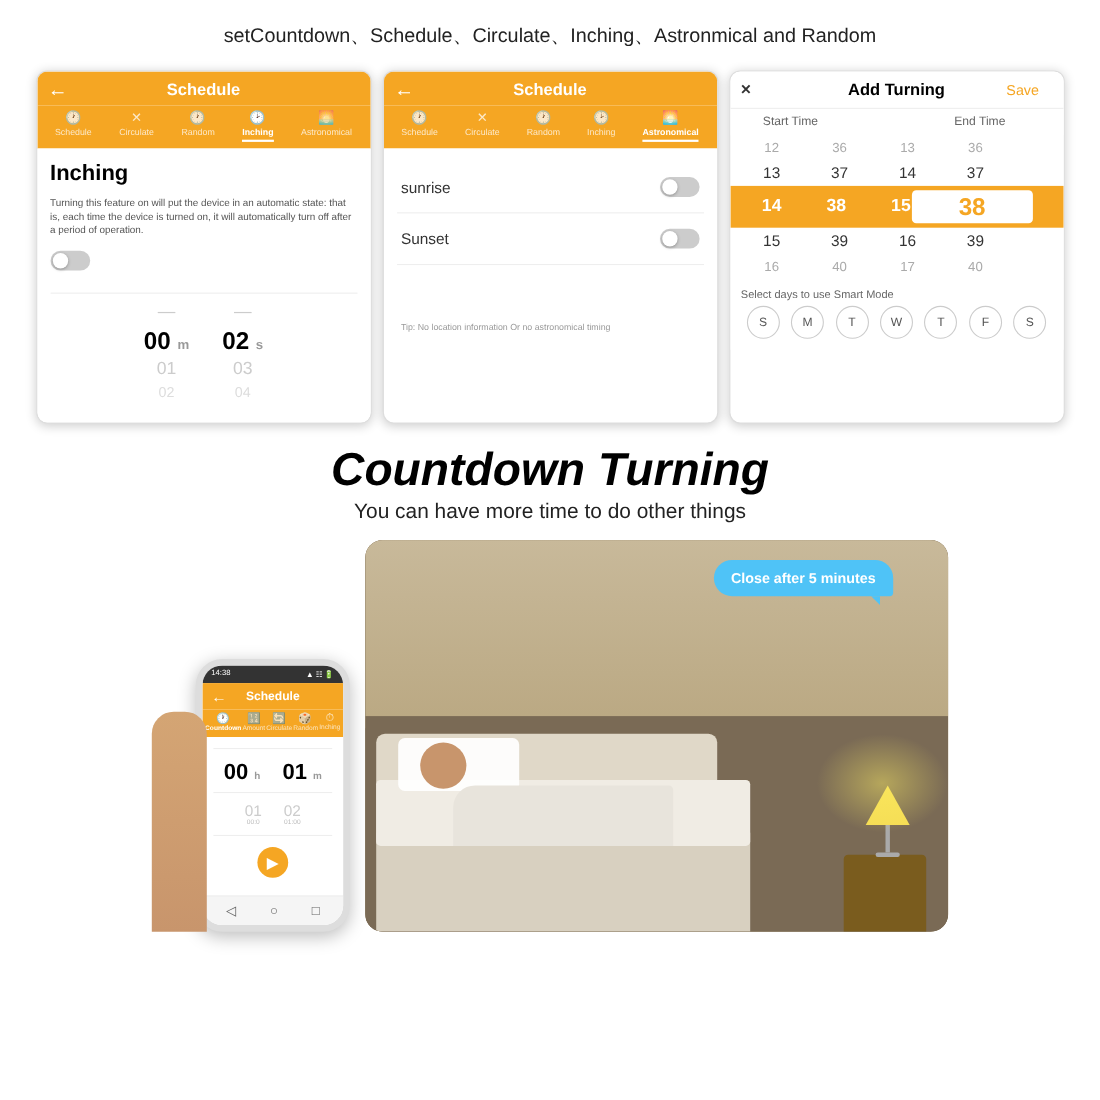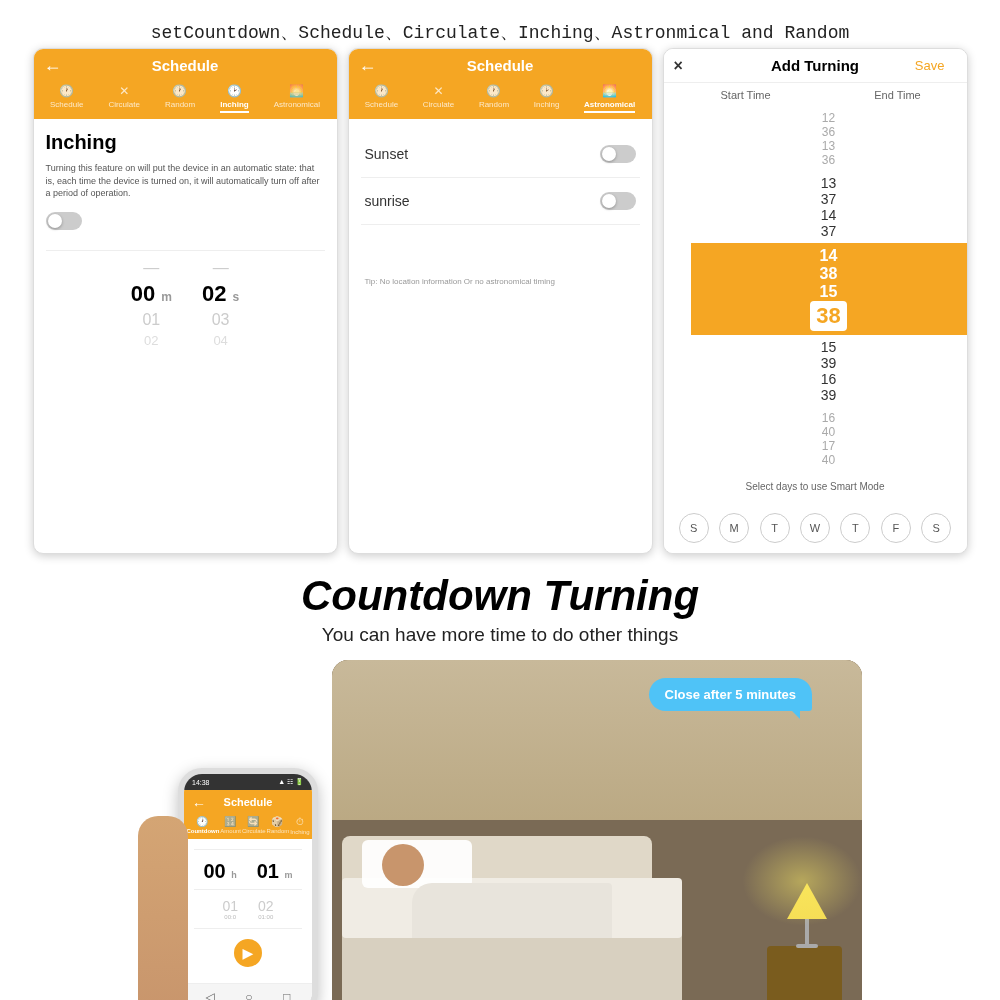--- a/index.html
+++ b/index.html
@@ -27,22 +27,21 @@
       font-style: italic;
       color: #000;
       text-align: center;
       margin-bottom: 4px;
     }
 
     .section-subtitle {
       font-size: 18px;
       color: #222;
       text-align: center;
-      margin-bottom: 4px;
-      font-family: Liberation Mono, monospace;
+      margin-bottom: 20px;
     }
 
     
     .screenshots-row {
       display: flex;
       gap: 10px;
       width: 100%;
       justify-content: center;
       margin-bottom: 18px;
     }
@@ -239,42 +238,40 @@
     }
 
     .random-title {
       font-size: 15px;
       font-weight: bold;
       color: #000;
     }
 
     .random-content {
       background: #fff;
-      margin-left: 27px;
     }
 
     .random-time-header {
       display: flex;
       justify-content: space-around;
       padding: 6px 10px;
       background: #fff;
     }
 
     .time-col-header {
       font-size: 11px;
       color: #666;
       text-align: center;
       flex: 1;
     }
 
     .random-row {
       display: flex;
       align-items: center;
       padding: 4px 28px;
-      flex-direction: column;
     }
 
     .random-row.highlighted {
       background: #F5A623;
     }
 
     .random-row .row-num {
       width: 20px;
       text-align: center;
       font-size: 14px;
@@ -301,22 +298,22 @@
     }
 
     .random-days-section {
       padding: 10px;
       background: #fff;
     }
 
     .days-label {
       font-size: 10px;
       color: #666;
-      text-align: center;
-      margin-bottom: 21px;
+      text-align: left;
+      margin-bottom: 4px;
     }
 
     .days-row {
       display: flex;
       justify-content: space-around;
     }
 
     .day-circle {
       width: 30px;
       height: 30px;
@@ -592,25 +589,25 @@
           <span class="tab-icon">🕑</span>
           <span>Inching</span>
         </div>
         <div class="nav-tab active">
           <span class="tab-icon">🌅</span>
           <span>Astronomical</span>
         </div>
       </div>
       <div class="astro-content">
         <div class="astro-item">
+          <span class="astro-item-label">sunrise</span>
+          <div class="toggle-switch-off"></div>
+        </div>
+        <div class="astro-item">
           <span class="astro-item-label">Sunset</span>
-          <div class="toggle-switch-off"></div>
-        </div>
-        <div class="astro-item">
-          <span class="astro-item-label">sunrise</span>
           <div class="toggle-switch-off"></div>
         </div>
         <div class="astro-tip">Tip: No location information Or no astronomical timing</div>
       </div>
     </div>
 
     <div class="phone-screen">
 
       <div class="random-header">
         <span style="position:absolute;left:10px;font-size:16px;color:#333;font-weight:bold;">×</span>

